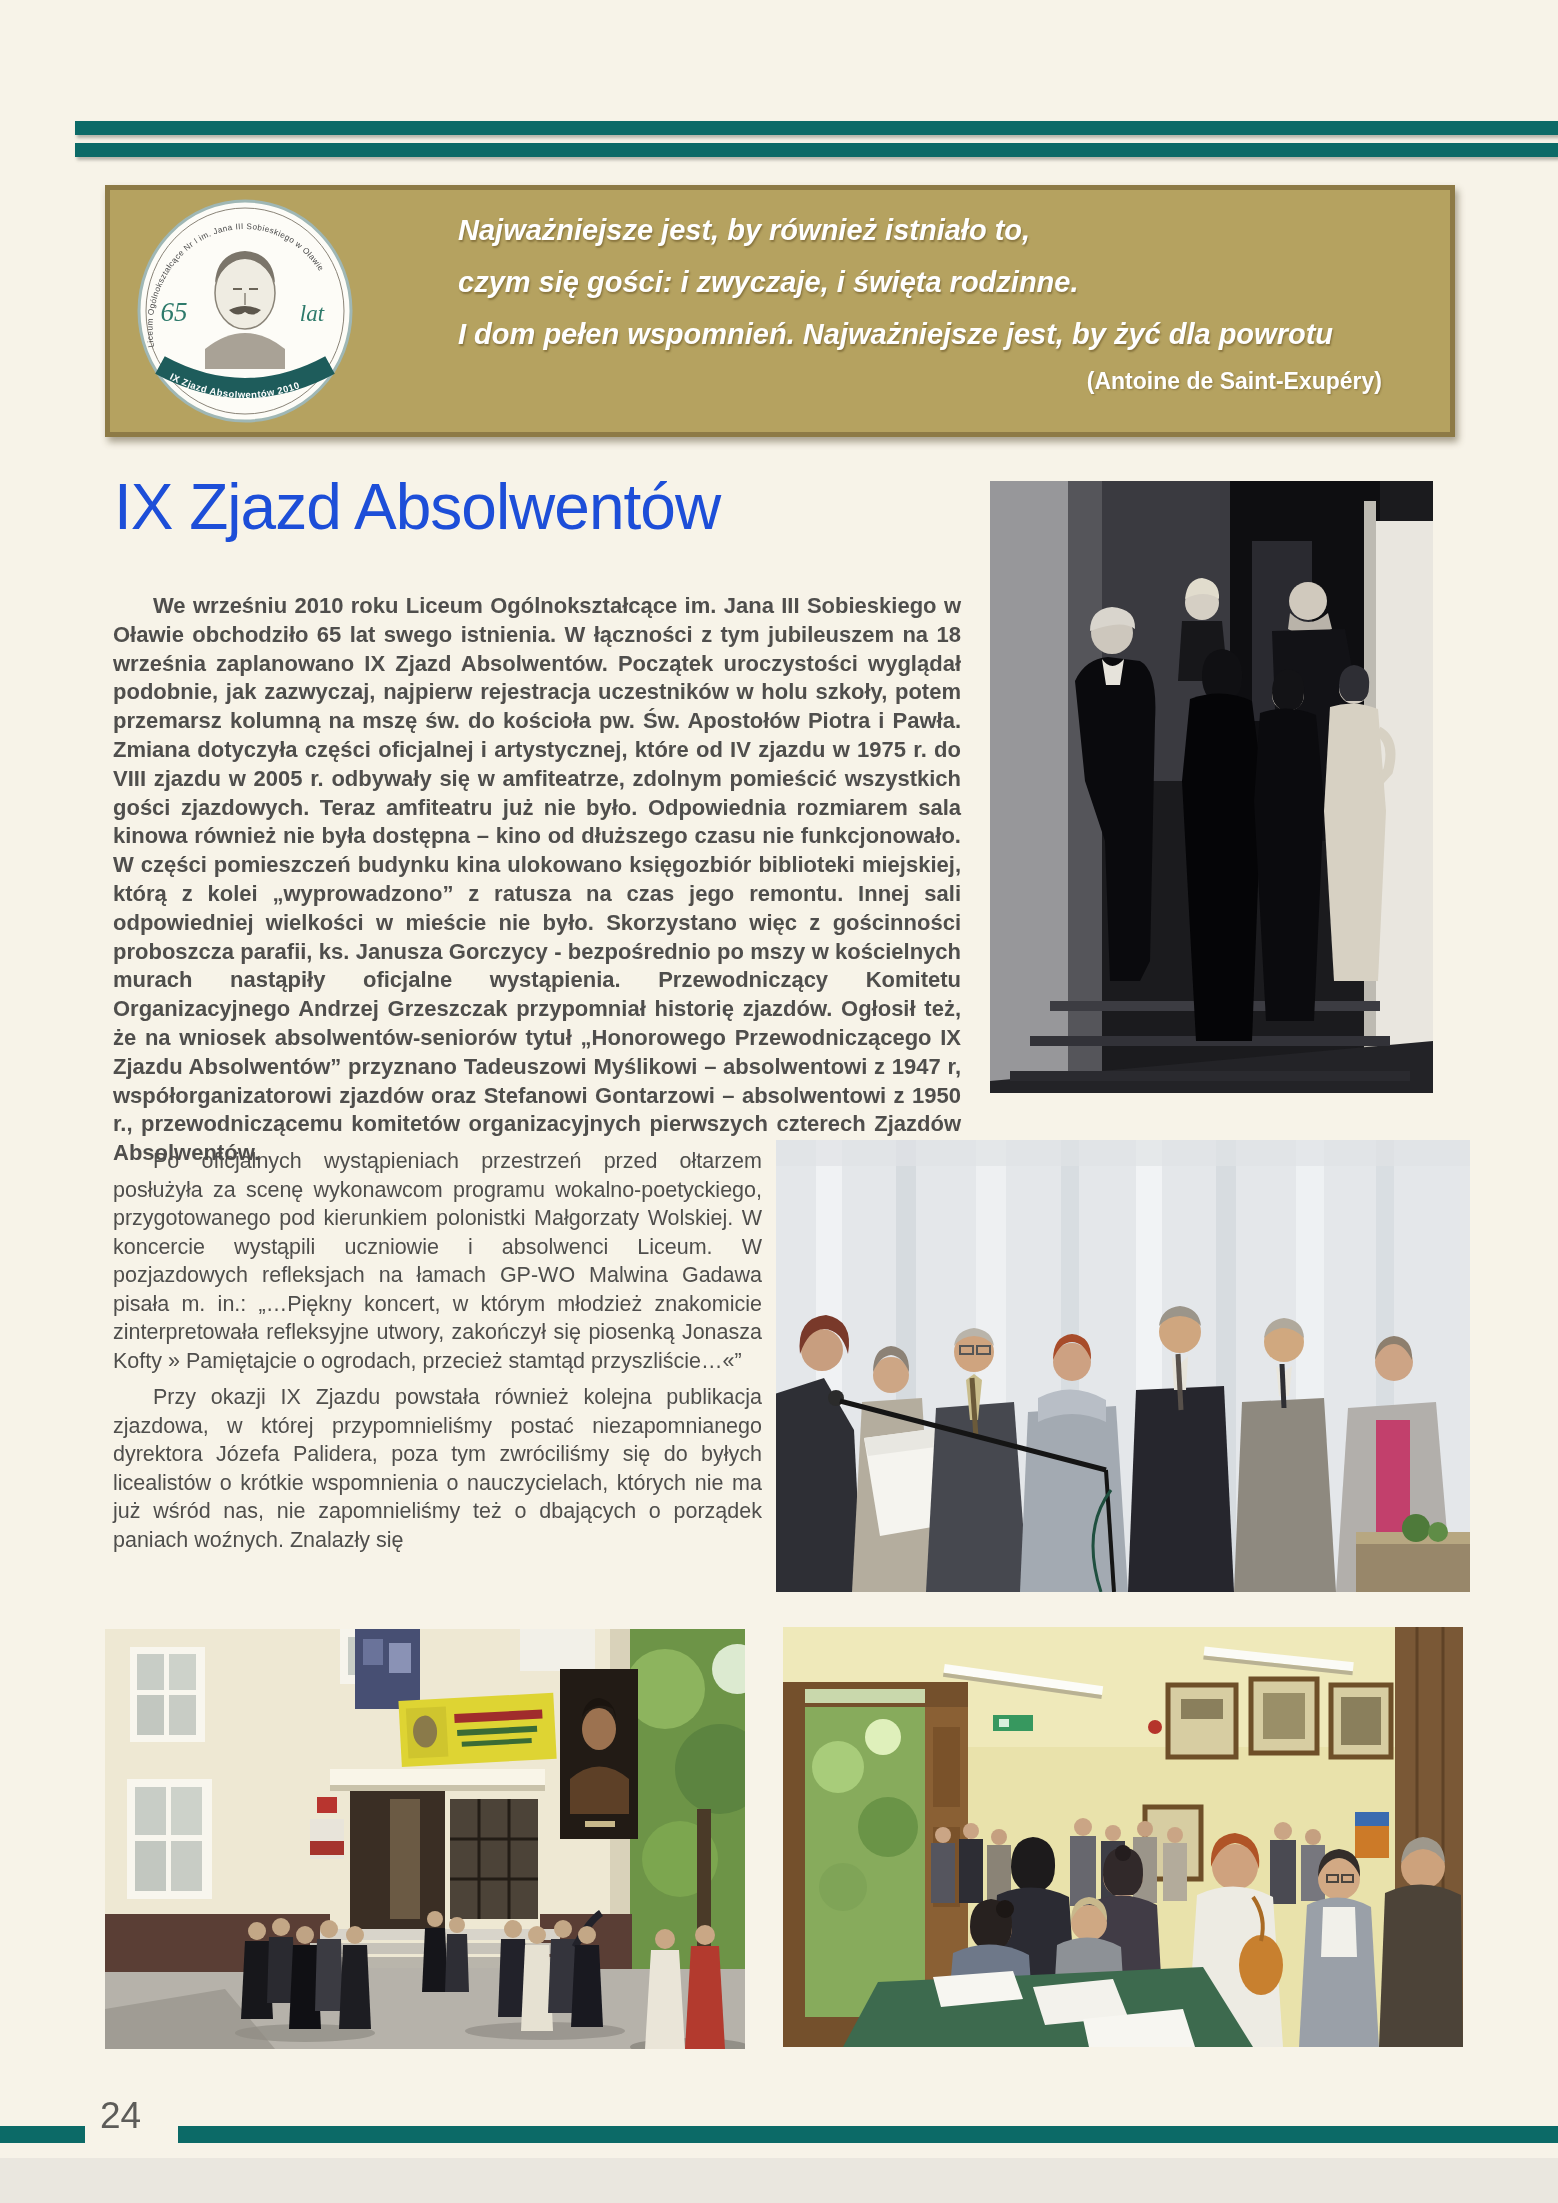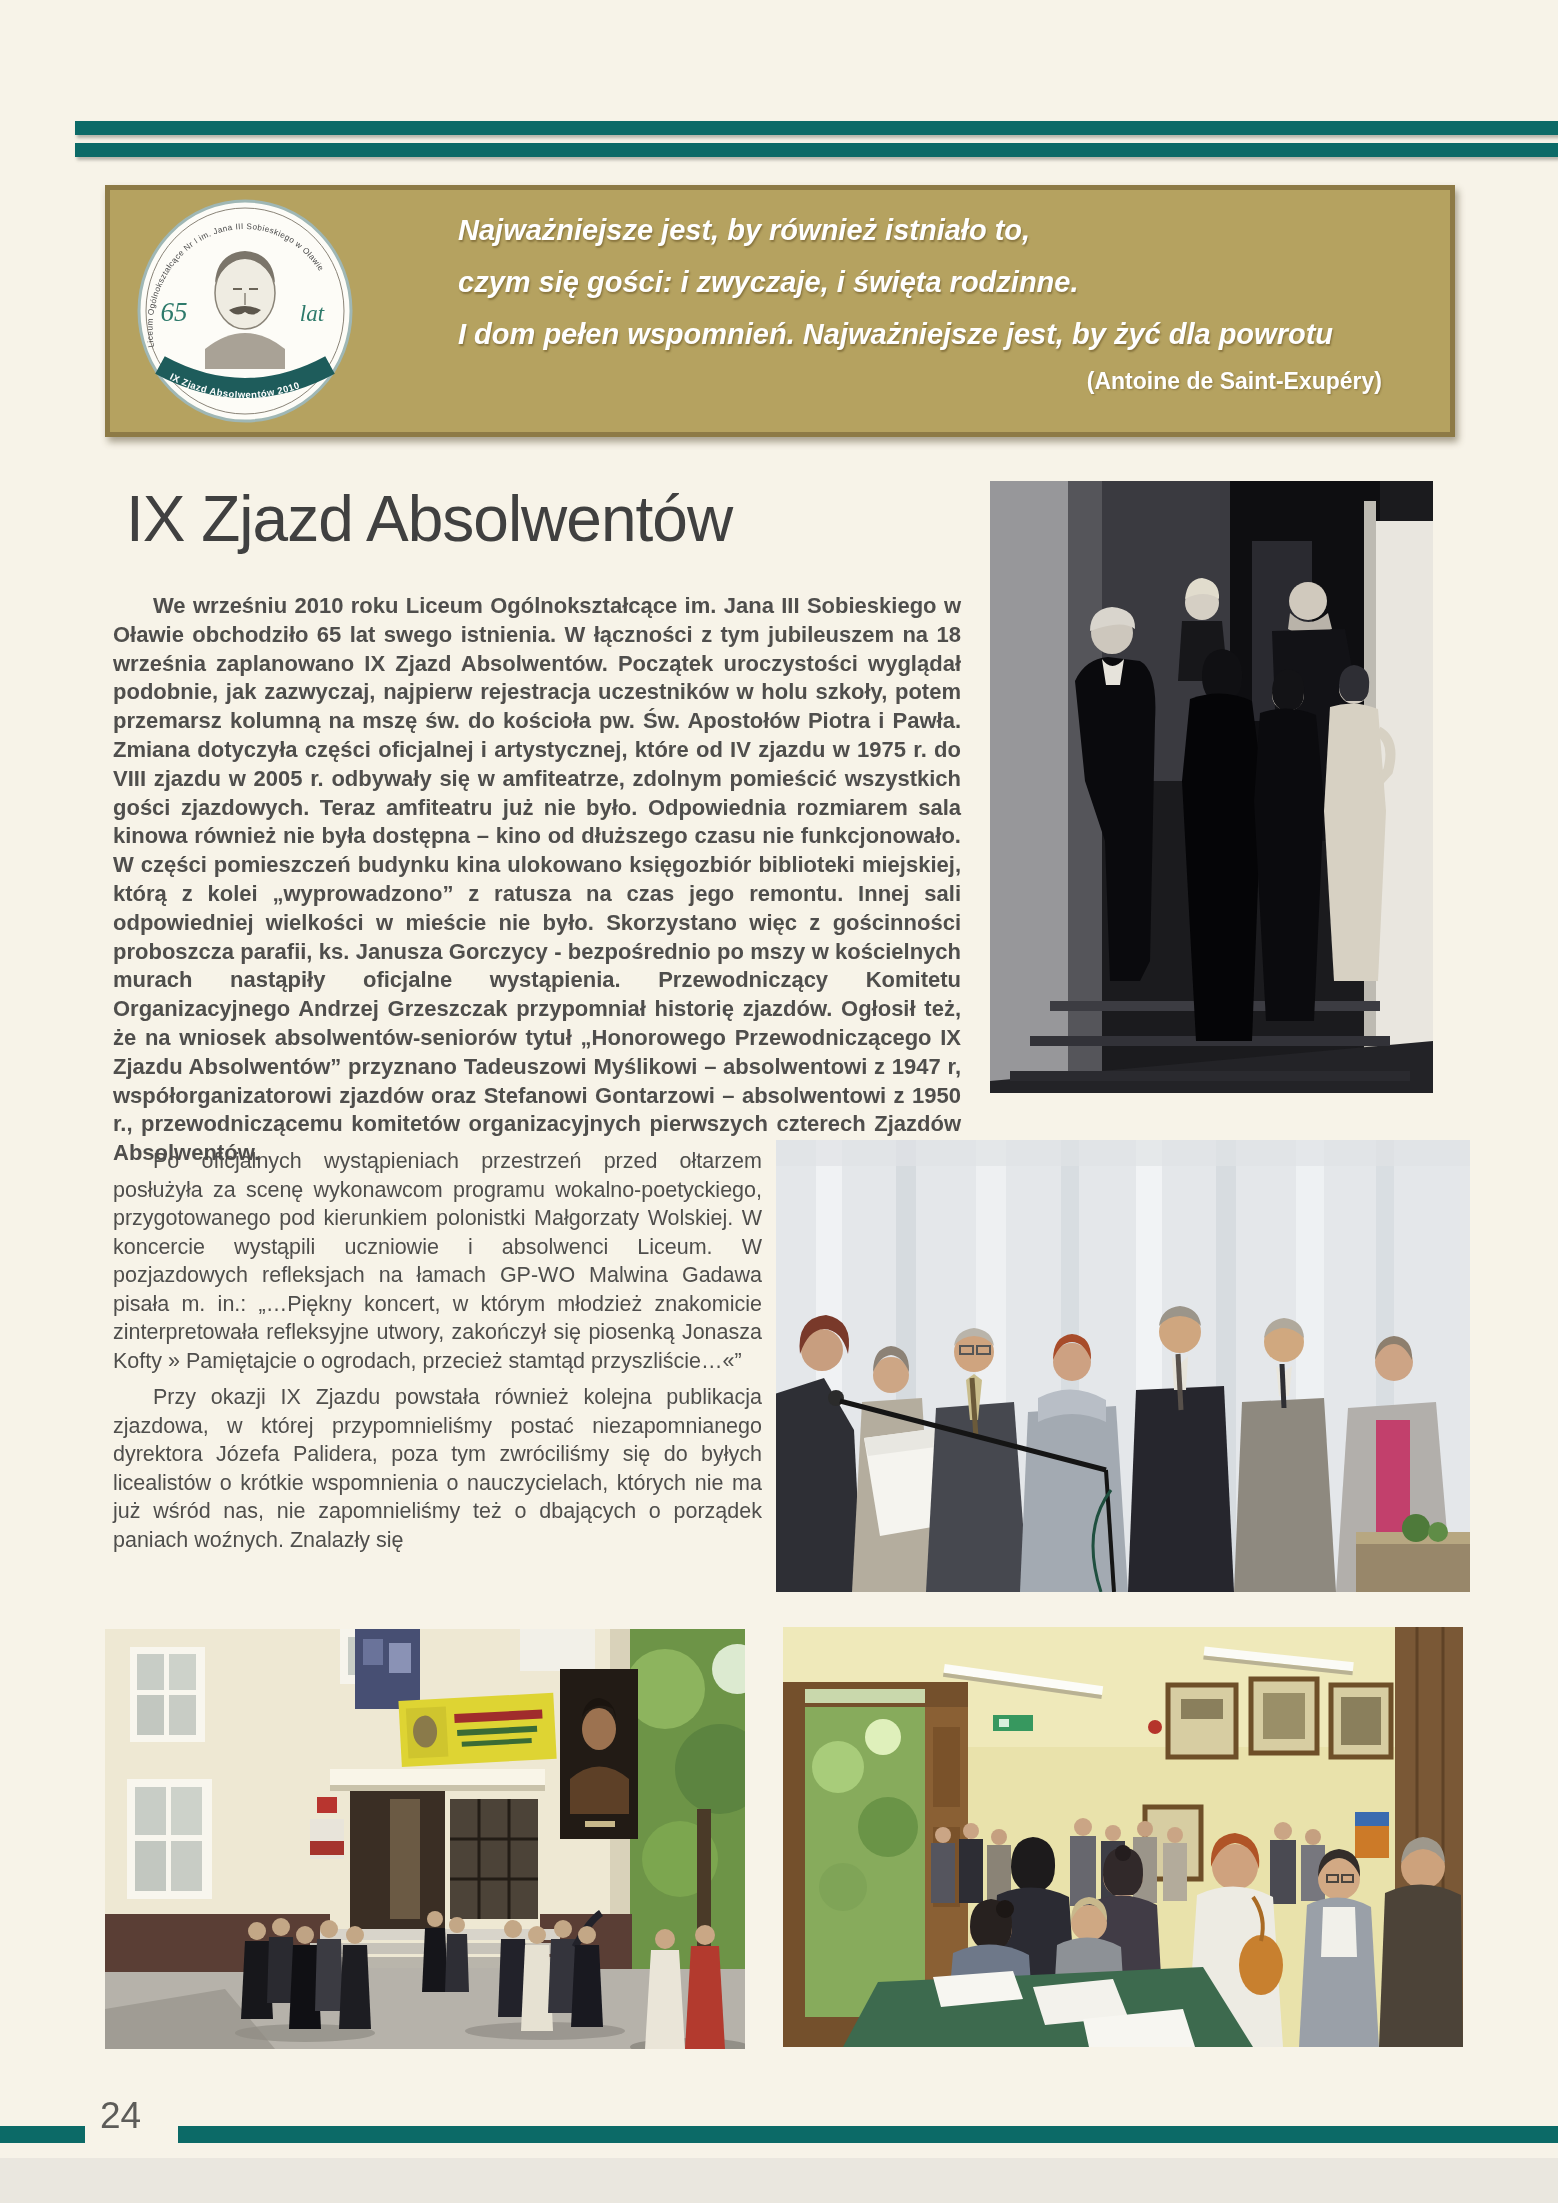--- a/index.html
+++ b/index.html
@@ -29,22 +29,22 @@
     font-size:29px; font-weight:bold; font-style:italic; color:#ffffff;
     line-height:52px; text-shadow:1px 2px 2px rgba(80,60,20,0.45);
   }
   .attribution {
     position:absolute; right:68px; top:178px;
     font-size:23px; font-weight:bold; color:#ffffff;
     text-shadow:1px 1px 2px rgba(80,60,20,0.4);
   }
 
   .article-title {
-    position:absolute; left:110px; top:466px; margin:16px;
-    font-size:64px; font-weight:300; color:#404040; letter-spacing:-1px;
+    position:absolute; left:110px; top:466px; margin:4px;
+    font-size:64px; font-weight:300; color:#1d4ed8; letter-spacing:-1px;
   }
   .bodytext { color:#4f4e4c; text-align:justify; }
   .para1 {
     position:absolute; left:113px; top:592px; width:848px;
     font-size:22px; line-height:28.8px; text-indent:40px;font-weight:bold;
   }
   .col-narrow {
     position:absolute; left:113px; top:1147px; width:660px;
     font-size:21.5px; line-height:28.5px;
   }

